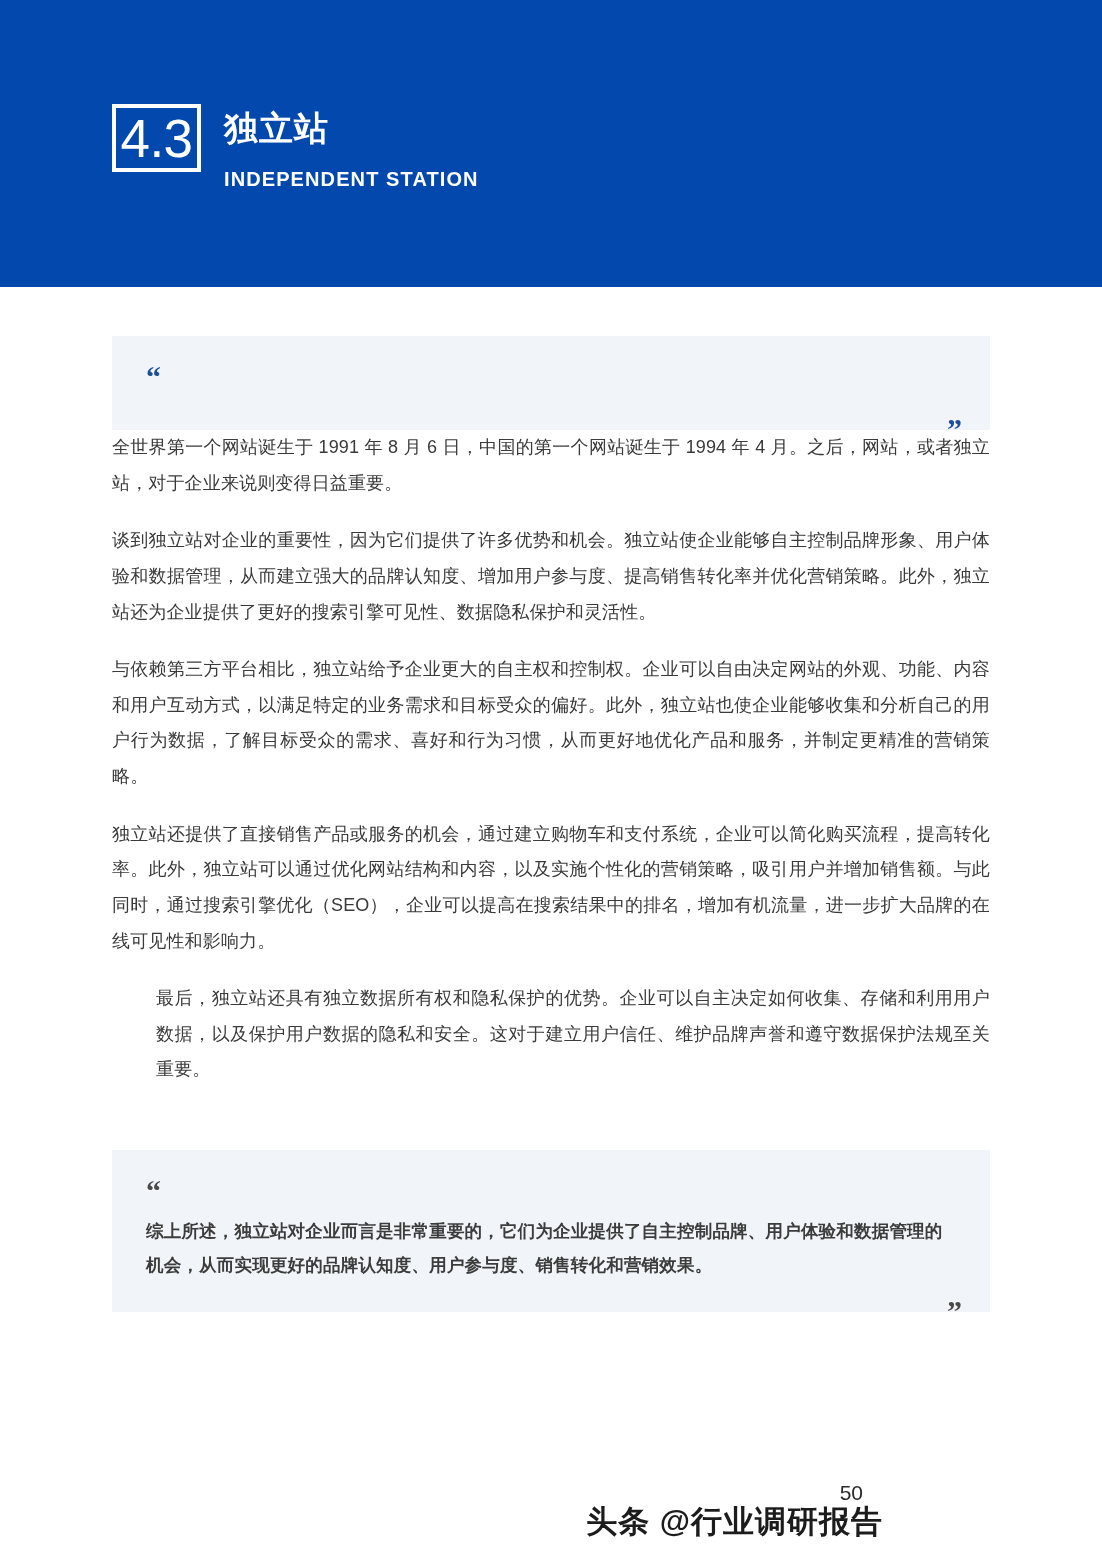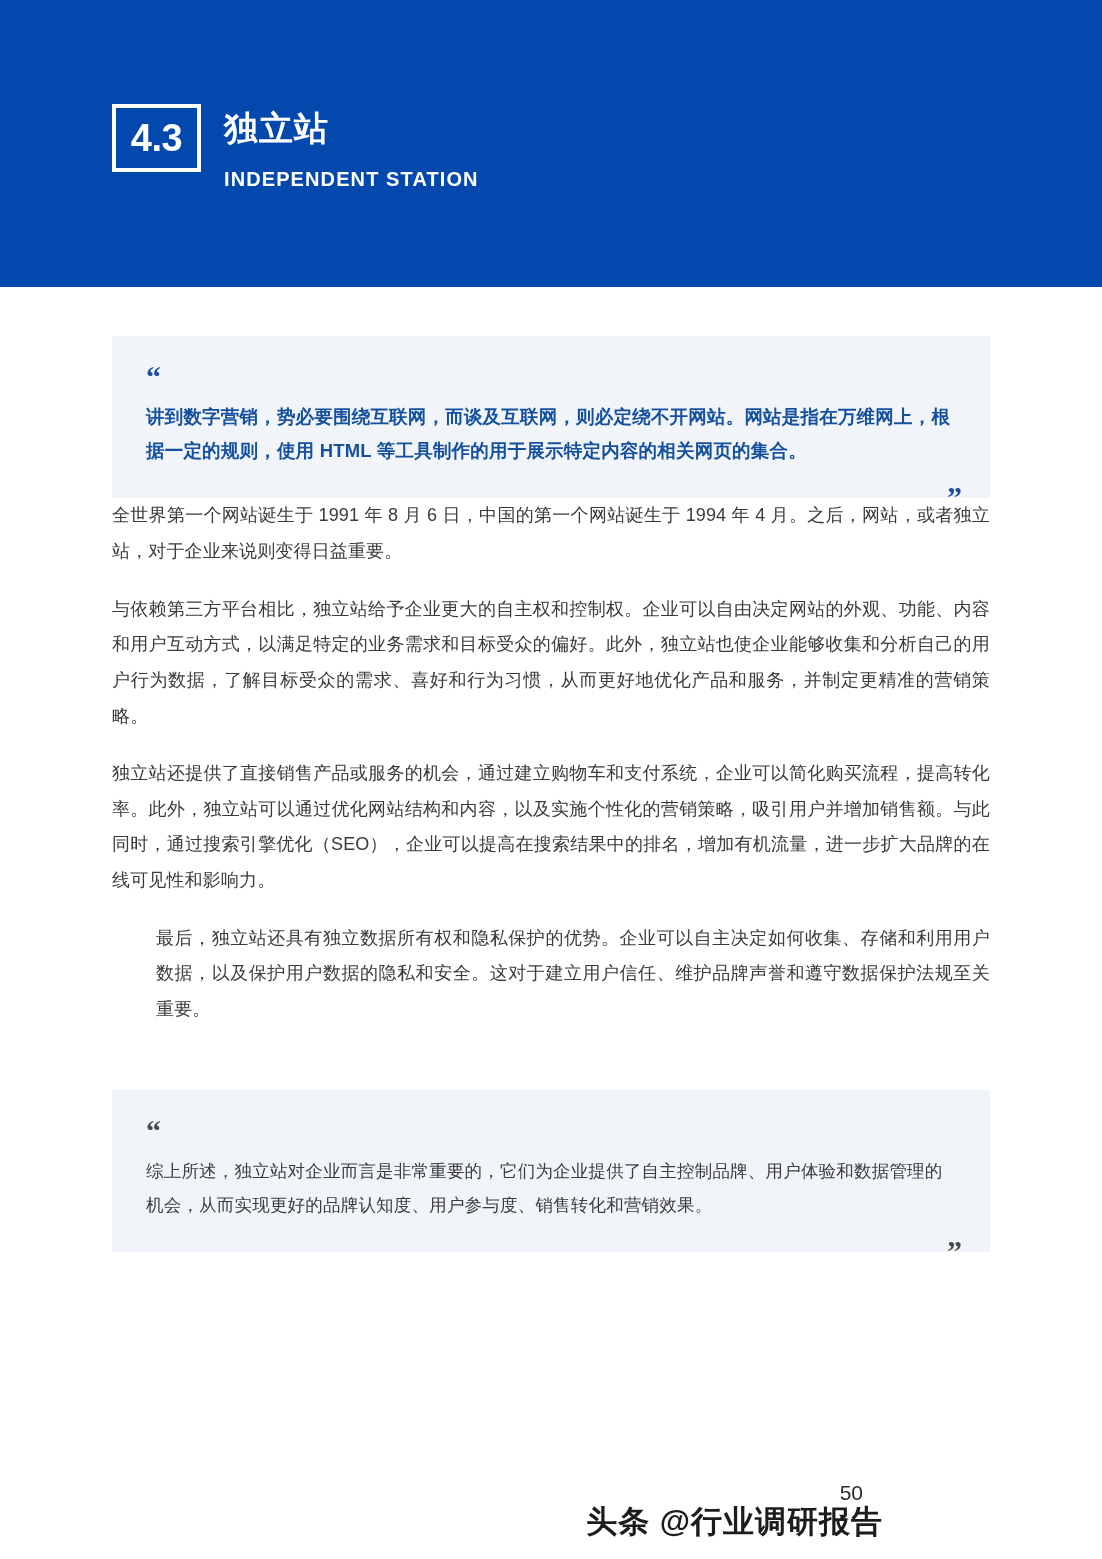--- a/index.html
+++ b/index.html
@@ -43,22 +43,22 @@
     height: 68px;
     border: 4px solid #ffffff;
     display: flex;
     align-items: center;
     justify-content: center;
     flex: none;
   }
 
   .section-number {
     color: #ffffff;
-    font-size: 38px;
-    font-weight: bold;
+    font-size: 53px;
+    font-weight: normal;
     line-height: 1;
     letter-spacing: -0.5px;
     font-family: "Liberation Sans", sans-serif;
   }
 
   .header-titles {
     margin-left: 23px;
     padding-top: 4px;
   }
 
@@ -128,21 +128,21 @@
     letter-spacing: 0.2px;
     font-family: "Liberation Sans", "DejaVu Sans", sans-serif;
   }
 
   
   .quote-bottom { margin-top: 62px; }
   .quote-bottom .quote-mark { color: #4a4a4a; }
   .quote-bottom .quote-text {
     color: #3c3c3c;
     font-size: 17.5px;
-    font-weight: normal;
+    font-weight: bold;
     line-height: 1.95;
     letter-spacing: 0.2px;
     font-family: "Liberation Sans", "DejaVu Sans", sans-serif;
   }
 
   
   .body-copy {
     margin: 0 112px;
   }
 
@@ -207,26 +207,26 @@
         <div class="header-title-en">INDEPENDENT STATION</div>
       </div>
 
     </div>
   </div>
 
   <div class="content">
 
     <div class="quote-block quote-top">
       <span class="quote-mark quote-open">“</span>
-      <div class="quote-text">讲到数字营销，势必要围绕互联网，而谈及互联网，则必定绕不开网站。网站是指在万维网上，根据一定的规则，使用 HTML 等工具制作的用于展示特定内容的相关网页的集合。</div>
       <span class="quote-mark quote-close">”</span>
     </div>
 
     <div class="body-copy">
       <p class="body-paragraph">全世界第一个网站诞生于 1991 年 8 月 6 日，中国的第一个网站诞生于 1994 年 4 月。之后，网站，或者独立站，对于企业来说则变得日益重要。</p>
+      <p class="body-paragraph">谈到独立站对企业的重要性，因为它们提供了许多优势和机会。独立站使企业能够自主控制品牌形象、用户体验和数据管理，从而建立强大的品牌认知度、增加用户参与度、提高销售转化率并优化营销策略。此外，独立站还为企业提供了更好的搜索引擎可见性、数据隐私保护和灵活性。</p>
       <p class="body-paragraph">与依赖第三方平台相比，独立站给予企业更大的自主权和控制权。企业可以自由决定网站的外观、功能、内容和用户互动方式，以满足特定的业务需求和目标受众的偏好。此外，独立站也使企业能够收集和分析自己的用户行为数据，了解目标受众的需求、喜好和行为习惯，从而更好地优化产品和服务，并制定更精准的营销策略。</p>
       <p class="body-paragraph">独立站还提供了直接销售产品或服务的机会，通过建立购物车和支付系统，企业可以简化购买流程，提高转化率。此外，独立站可以通过优化网站结构和内容，以及实施个性化的营销策略，吸引用户并增加销售额。与此同时，通过搜索引擎优化（SEO），企业可以提高在搜索结果中的排名，增加有机流量，进一步扩大品牌的在线可见性和影响力。</p>
       <p class="body-paragraph">最后，独立站还具有独立数据所有权和隐私保护的优势。企业可以自主决定如何收集、存储和利用用户数据，以及保护用户数据的隐私和安全。这对于建立用户信任、维护品牌声誉和遵守数据保护法规至关重要。</p>
     </div>
 
     <div class="quote-block quote-bottom">
       <span class="quote-mark quote-open">“</span>
       <div class="quote-text">综上所述，独立站对企业而言是非常重要的，它们为企业提供了自主控制品牌、用户体验和数据管理的机会，从而实现更好的品牌认知度、用户参与度、销售转化和营销效果。</div>
       <span class="quote-mark quote-close">”</span>
     </div>

